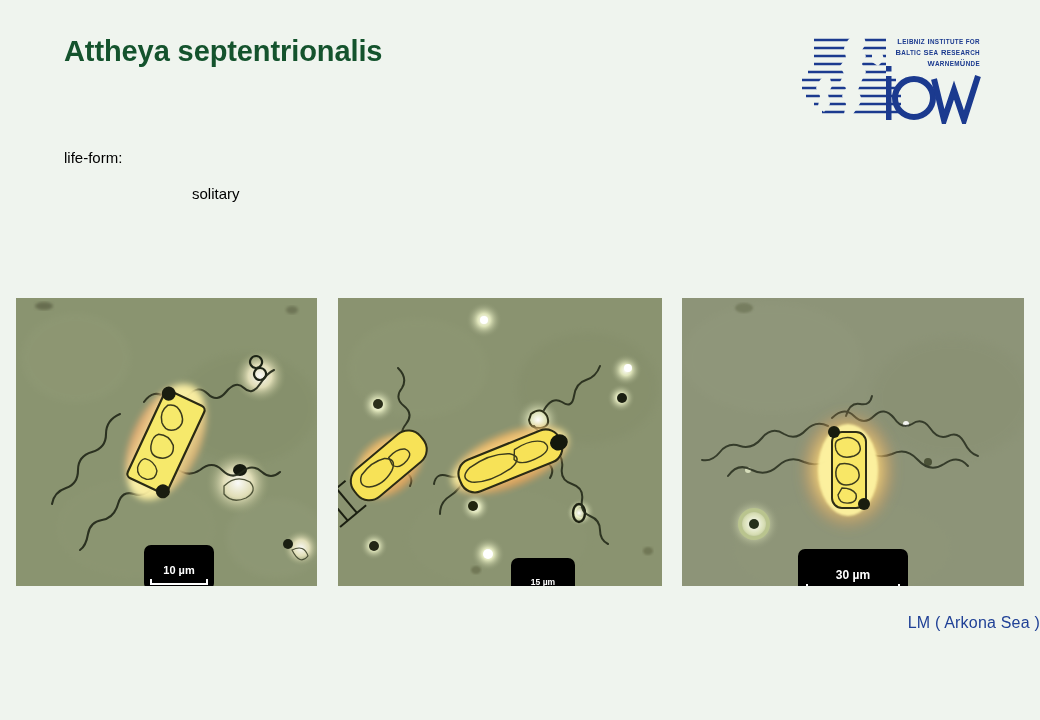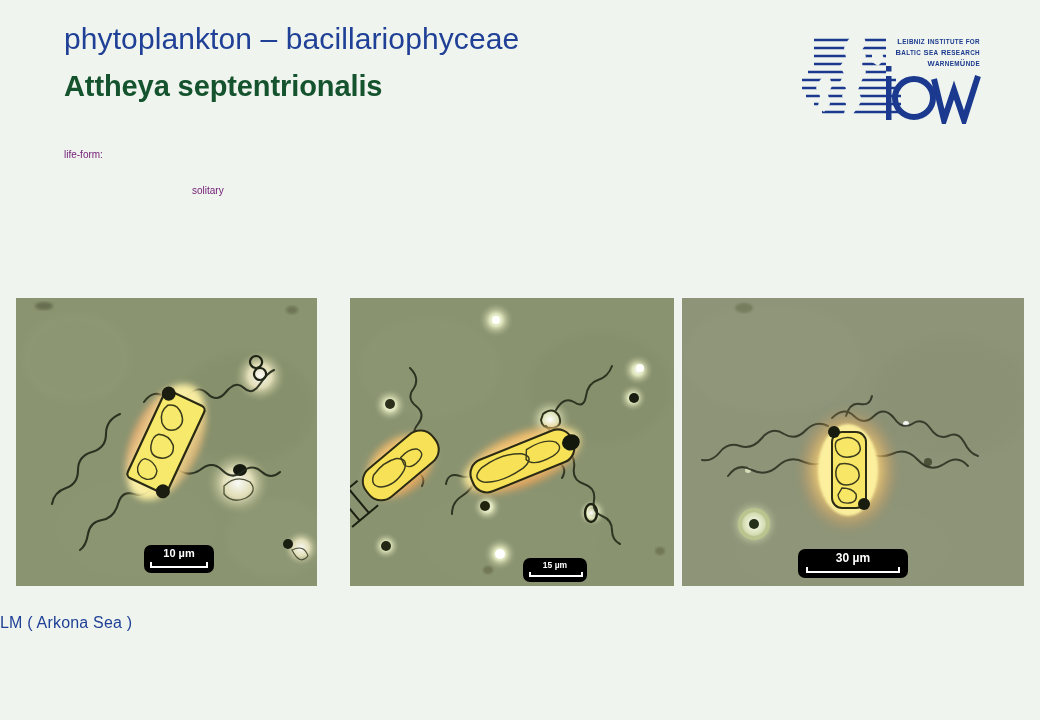--- a/index.html
+++ b/index.html
@@ -38,22 +38,22 @@
     line-height: 1.2;
     margin-top: 12px;
     white-space: nowrap;
   }
 
   
   .meta {
     position: absolute;
     left: 64px;
     top: 148px;
-    font-size: 10px;
-    color: #701a75;
+    font-size: 15px;
+    color: #000000;
     line-height: 1.34;
   }
   .meta-row {
     display: flex;
     white-space: nowrap;
   }
   .meta-label {
     width: 128px;
     flex: 0 0 128px;
   }
@@ -81,28 +81,28 @@
     height: 290px;
   }
   .panel {
     position: absolute;
     top: 0;
     height: 288px;
     overflow: hidden;
   }
   .panel svg { display: block; }
   #panel-1 { left: 16px;  width: 301px; }
-  #panel-2 { left: 350px; width: 352px; }
+  #panel-2 { left: 338px; width: 352px; }
   #panel-3 { left: 682px; width: 342px; }
 
   
   .scalebar {
     position: absolute;
     background: #000000;
-    padding: 3px 6px 5px 6px;
+    padding: 20px 6px 5px 6px;
     box-sizing: border-box;
     text-align: center;
     border-radius: 7px;
   }
   .scalebar-text {
     color: #ffffff;
     font-family: "Liberation Sans", sans-serif;
     font-weight: bold;
     line-height: 1.05;
     white-space: nowrap;
@@ -127,31 +127,30 @@
   #scalebar-3 { left: 116px; top: 251px; width: 110px; }
   #scalebar-3 .scalebar-text { font-size: 12px; }
   #scalebar-3 .scalebar-rule { width: 94px; }
 
   
   .caption {
     position: absolute;
     left: 0;
     top: 614px;
     width: 1040px;
-    text-align: left;
+    text-align: right;
     font-size: 16px;
     color: #1f4096;
     letter-spacing: 0.2px;
   }
 </style>
 </head>
 <body>
 
 <div class="header">
-  <div class="group-title">phytoplankton – bacillariophyceae</div>
   <div class="species-title">Attheya septentrionalis</div>
 </div>
 
 <div class="meta">
   <div class="meta-row">
     <span class="meta-label">life-form:</span>
     <span class="meta-value">solitary</span>
   </div>
 </div>
 

